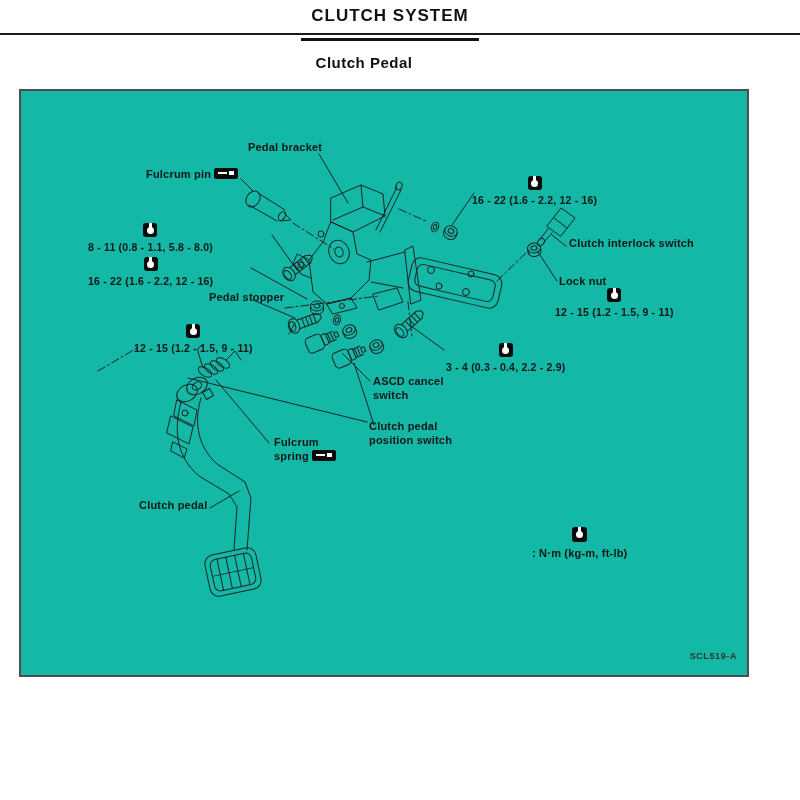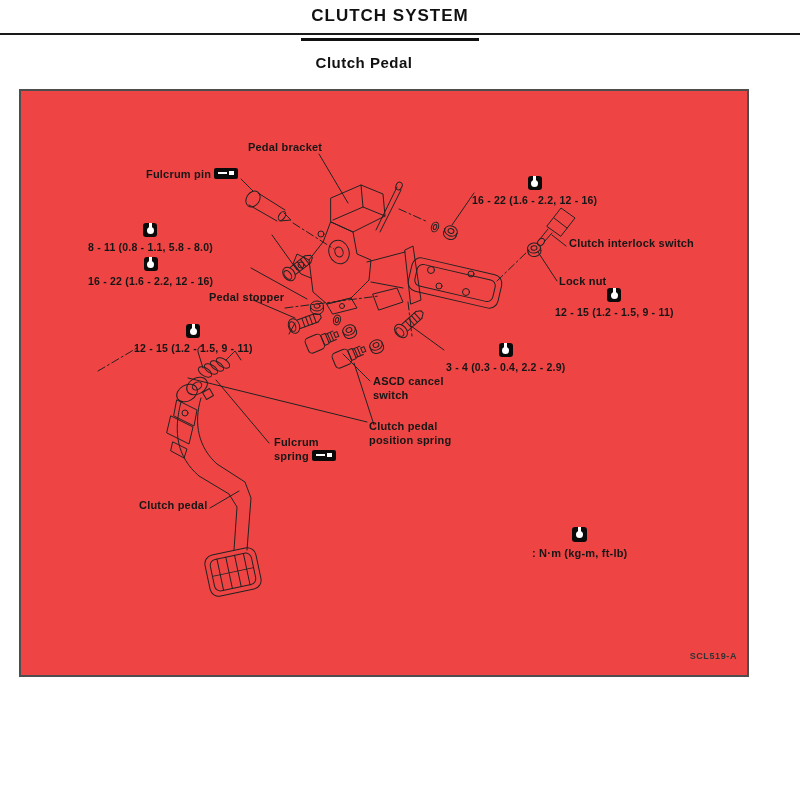--- a/index.html
+++ b/index.html
@@ -15,21 +15,21 @@
     border-bottom:3px solid #111;padding:0 10px 12px 10px;
   }
   .hdr-rule{position:absolute;top:33px;left:0;width:800px;height:2px;background:#1a1a1a;}
   .sub-title{
     position:absolute;top:54px;left:0;width:728px;text-align:center;
     font-size:15px;font-weight:bold;letter-spacing:0.5px;
   }
   
   .dbox{
     position:absolute;left:19px;top:89px;width:726px;height:584px;
-    border:2px solid #4e4e4e;background:#ef4444;
+    border:2px solid #4e4e4e;background:#14b8a6;
   }
   .dbox svg{position:absolute;left:0;top:0;}
   
   .lbl{
     position:absolute;font-size:11px;font-weight:bold;color:#161616;
     white-space:nowrap;line-height:13px;letter-spacing:0.2px;
   }
   .trow{
     position:absolute;font-size:10.5px;font-weight:bold;color:#161616;
     white-space:nowrap;letter-spacing:0.2px;display:flex;align-items:center;gap:4px;flex-direction:column;
@@ -279,21 +279,21 @@
     <span>3 - 4 (0.3 - 0.4, 2.2 - 2.9)</span>
   </div>
 
   <div class="lbl two-line" style="left:352px;top:283px;">
     <div>ASCD cancel</div>
     <div>switch</div>
   </div>
 
   <div class="lbl two-line" style="left:348px;top:328px;">
     <div>Clutch pedal</div>
-    <div>position spring</div>
+    <div>position switch</div>
   </div>
 
   <div class="lbl two-line" style="left:253px;top:344px;">
     <div>Fulcrum</div>
     <div><span>spring</span><span class="gicon"></span></div>
   </div>
 
   <div class="lbl" style="left:118px;top:408px;">Clutch pedal</div>
 
   <div class="trow legend" style="left:511px;top:436px;">

